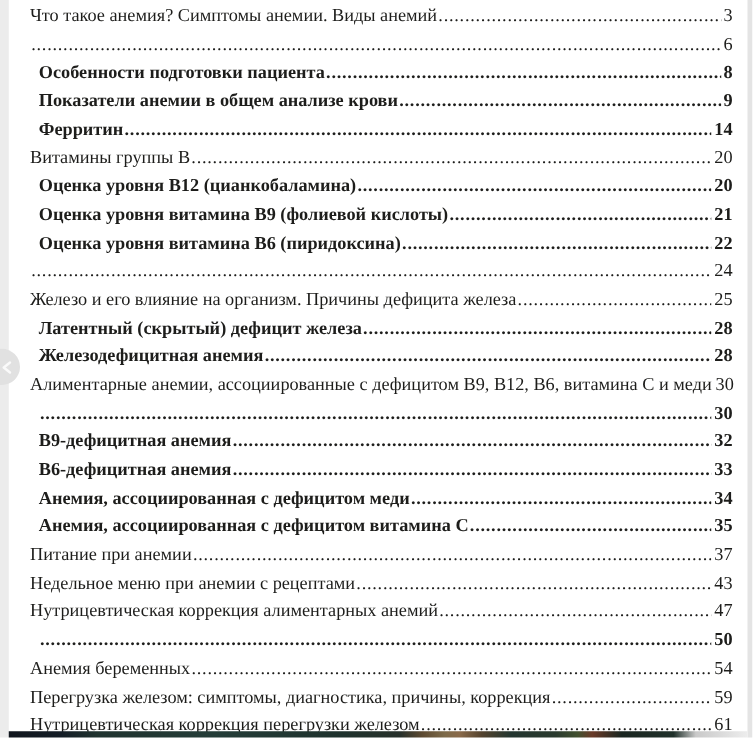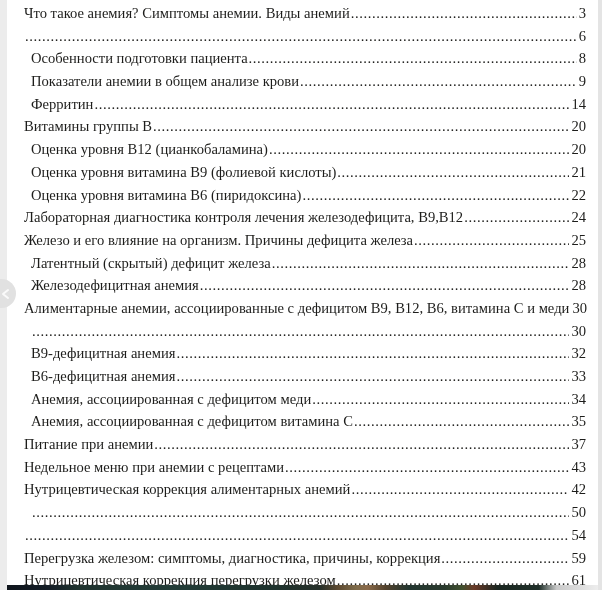--- a/index.html
+++ b/index.html
@@ -40,21 +40,21 @@
     color: #1d1d1b;
     font-size: 14.6px;
   }
   .toc-row {
     display: flex;
     align-items: baseline;
     height: 22.7px;
     line-height: 22.7px;
     white-space: nowrap;
   }
-  .toc-row.indent { padding-left: 7px; }
+  .toc-row.indent { padding-left: 7px; font-weight: bold; }
   .toc-label { flex: 0 0 auto; }
   .toc-dots {
     flex: 1 1 auto;
     overflow: hidden;
     white-space: nowrap;
     letter-spacing: 0.6px;
     padding-left: 1px;
   }
   .toc-page { flex: 0 0 auto; padding-left: 2px; }
   .prev-button {
@@ -132,21 +132,20 @@
         <span class="toc-label">Оценка уровня витамина В9 (фолиевой кислоты)</span>
         <span class="toc-dots">..........................................................................................................................................................................</span>
         <span class="toc-page">21</span>
       </div>
       <div class="toc-row indent">
         <span class="toc-label">Оценка уровня витамина В6 (пиридоксина)</span>
         <span class="toc-dots">..........................................................................................................................................................................</span>
         <span class="toc-page">22</span>
       </div>
       <div class="toc-row">
-        <span class="toc-label">Лабораторная диагностика контроля лечения железодефицита, В9,В12</span>
         <span class="toc-dots">..........................................................................................................................................................................</span>
         <span class="toc-page">24</span>
       </div>
       <div class="toc-row">
         <span class="toc-label">Железо и его влияние на организм. Причины дефицита железа</span>
         <span class="toc-dots">..........................................................................................................................................................................</span>
         <span class="toc-page">25</span>
       </div>
       <div class="toc-row indent">
         <span class="toc-label">Латентный (скрытый) дефицит железа</span>
@@ -193,27 +192,28 @@
         <span class="toc-page">37</span>
       </div>
       <div class="toc-row">
         <span class="toc-label">Недельное меню при анемии с рецептами</span>
         <span class="toc-dots">..........................................................................................................................................................................</span>
         <span class="toc-page">43</span>
       </div>
       <div class="toc-row">
         <span class="toc-label">Нутрицевтическая коррекция алиментарных анемий</span>
         <span class="toc-dots">..........................................................................................................................................................................</span>
-        <span class="toc-page">42</span>
+        <span class="toc-page">47</span>
       </div>
       <div class="toc-row indent">
         <span class="toc-dots">..........................................................................................................................................................................</span>
         <span class="toc-page">50</span>
       </div>
       <div class="toc-row">
+        <span class="toc-label">Анемия беременных</span>
         <span class="toc-dots">..........................................................................................................................................................................</span>
         <span class="toc-page">54</span>
       </div>
       <div class="toc-row">
         <span class="toc-label">Перегрузка железом: симптомы, диагностика, причины, коррекция</span>
         <span class="toc-dots">..........................................................................................................................................................................</span>
         <span class="toc-page">59</span>
       </div>
       <div class="toc-row">
         <span class="toc-label">Нутрицевтическая коррекция перегрузки железом</span>

